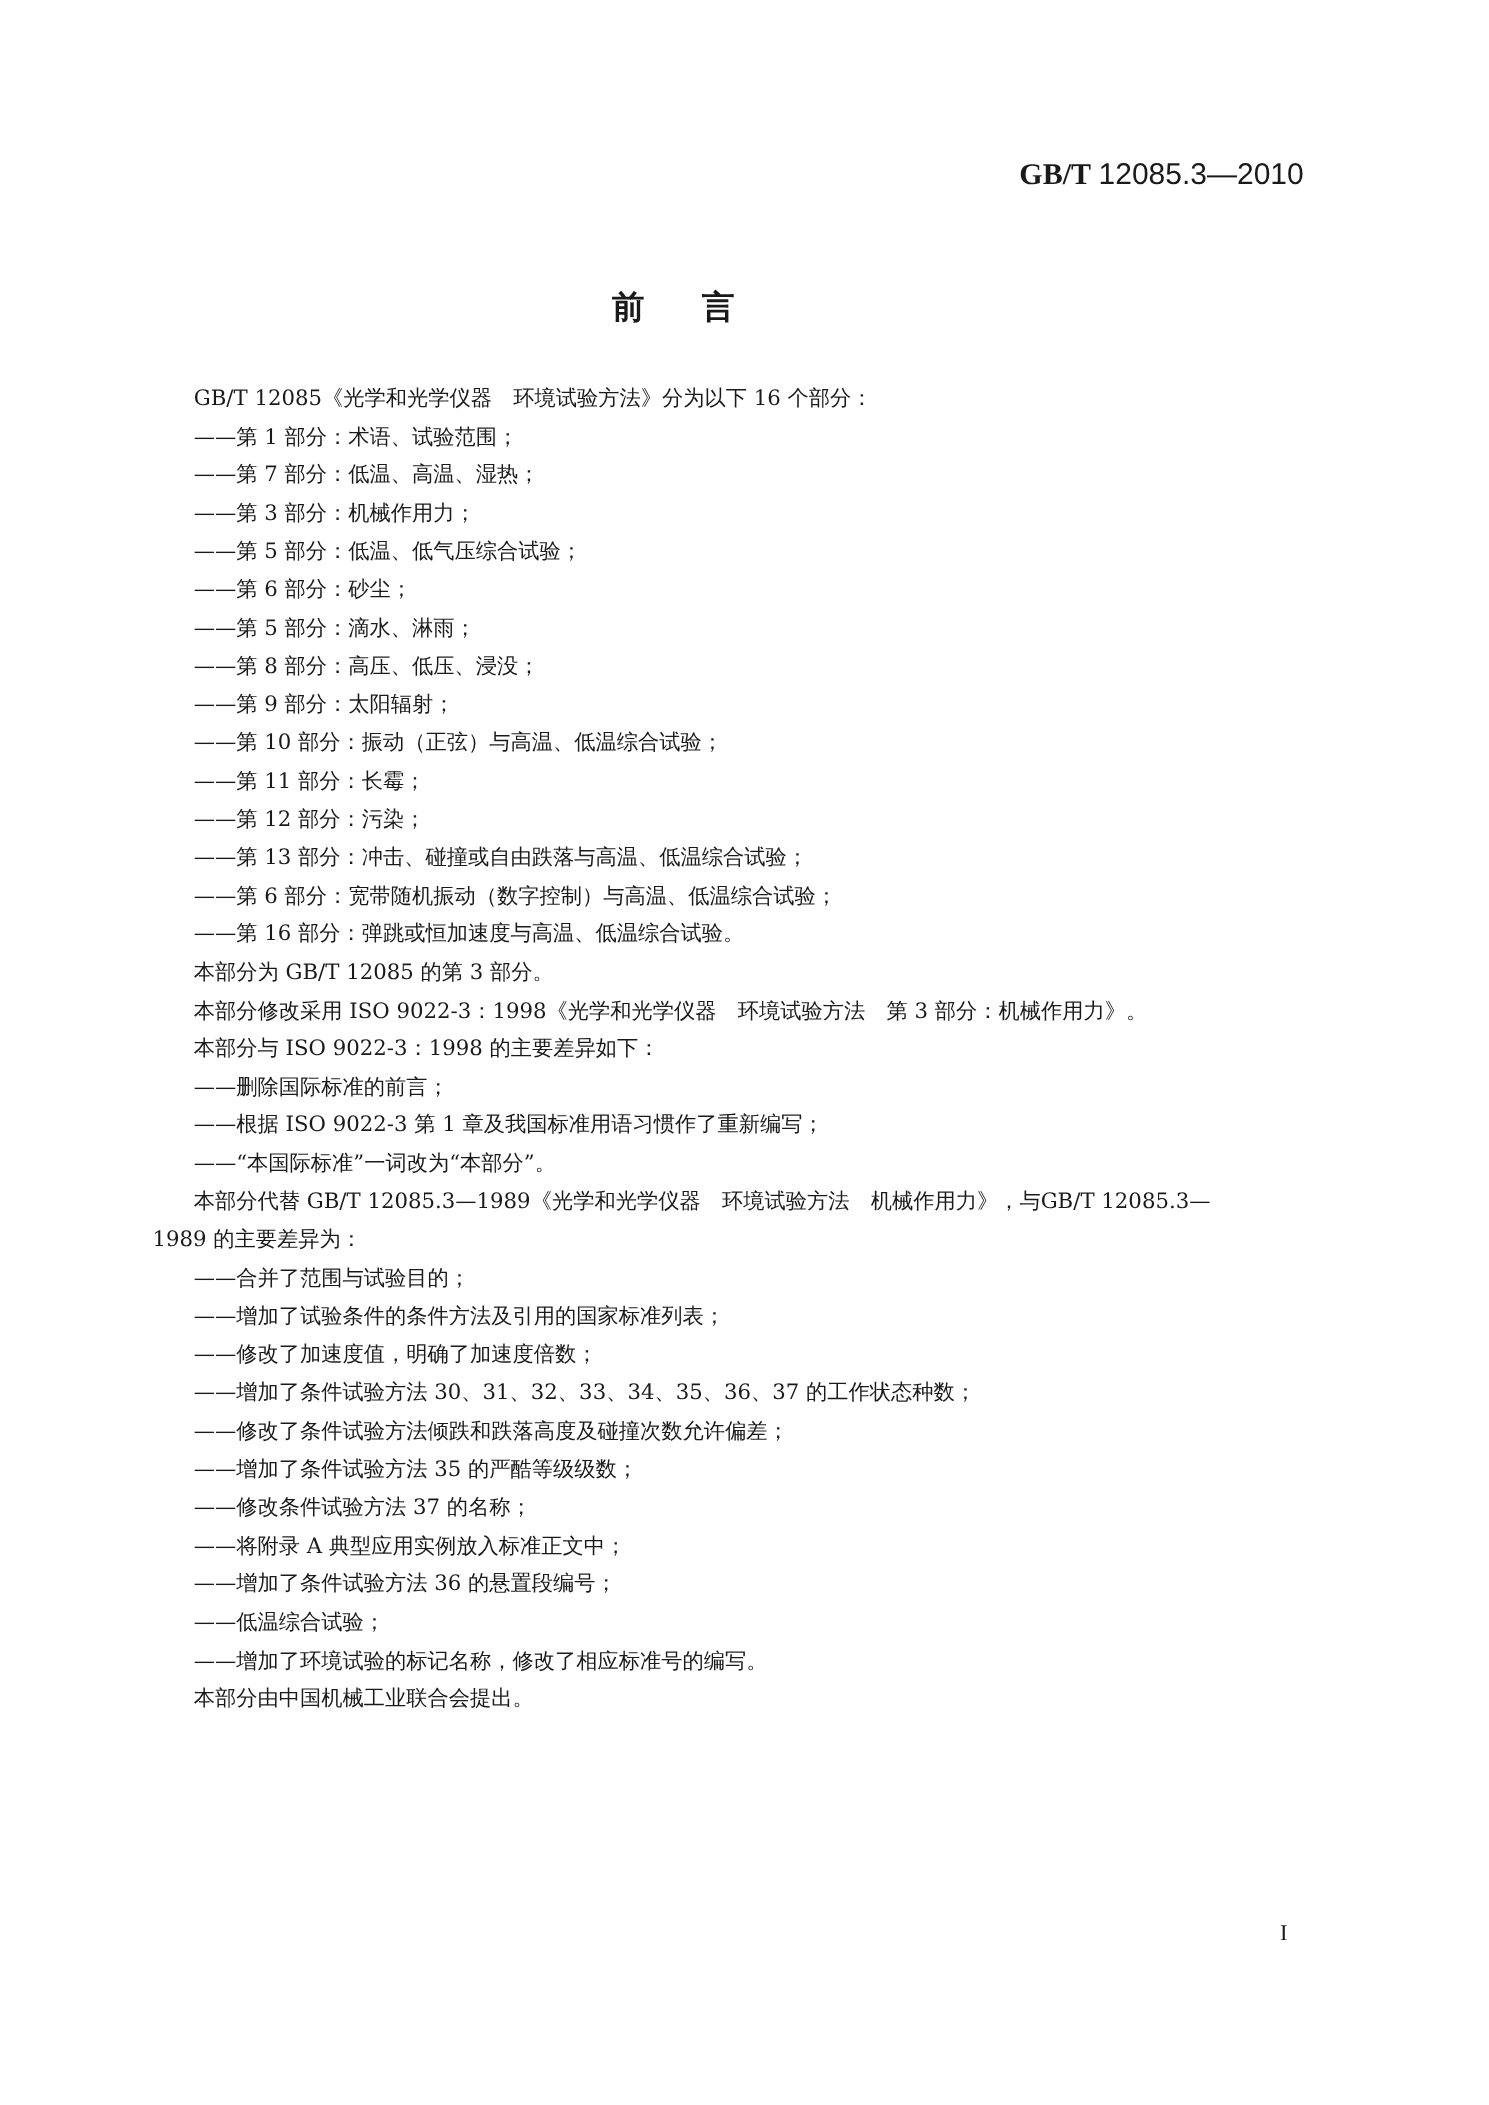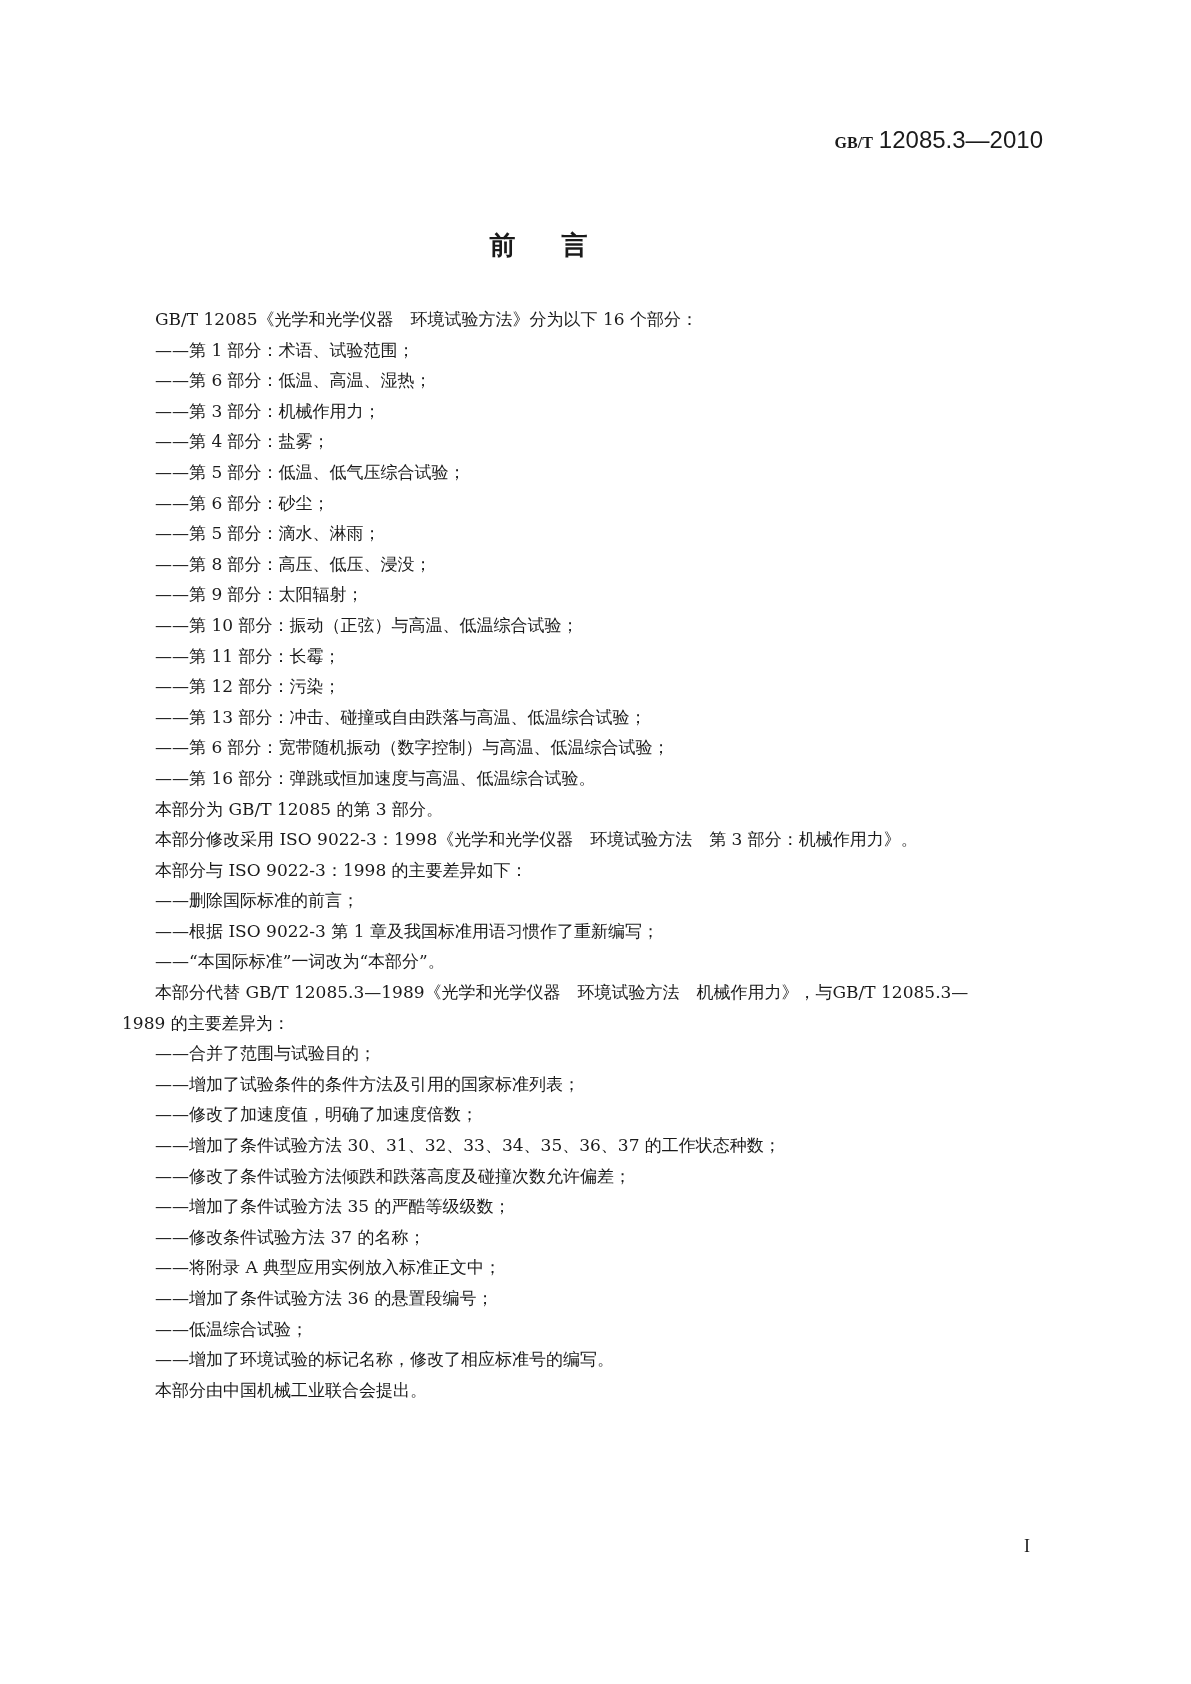--- a/index.html
+++ b/index.html
@@ -18,21 +18,21 @@
     .std-code {
       position: absolute;
       top: 126px;
       right: 148px;
       font-size: 17px;
       white-space: nowrap;
     }
     .std-code .prefix {
       font-family: "Liberation Serif", "DejaVu Serif", serif;
       font-weight: bold;
-      font-size: 16px;
+      font-size: 24px;
     }
     .std-code .num {
       font-family: "Liberation Sans", "DejaVu Sans", sans-serif;
       font-size: 24px;
       margin-left: 6px;
     }
     .title {
       position: absolute;
       top: 228px;
       left: 0;
@@ -81,23 +81,22 @@
   <span class="prefix">GB/T</span><span class="num">12085.3—2010</span>
 </div>
 
 <div class="title">前言</div>
 
 <div class="body-text">
   <div class="line para">GB/T 12085《光学和光学仪器　环境试验方法》分为以下 16 个部分：</div>
 
   <div>
     <div class="line item">——第 1 部分：术语、试验范围；</div>
-    <div class="line item">——第 6 部分：低温、高温、湿热；</div>
+    <div class="line item">——第 7 部分：低温、高温、湿热；</div>
     <div class="line item">——第 3 部分：机械作用力；</div>
-    <div class="line item">——第 4 部分：盐雾；</div>
     <div class="line item">——第 5 部分：低温、低气压综合试验；</div>
     <div class="line item">——第 6 部分：砂尘；</div>
     <div class="line item">——第 5 部分：滴水、淋雨；</div>
     <div class="line item">——第 8 部分：高压、低压、浸没；</div>
     <div class="line item">——第 9 部分：太阳辐射；</div>
     <div class="line item">——第 10 部分：振动（正弦）与高温、低温综合试验；</div>
     <div class="line item">——第 11 部分：长霉；</div>
     <div class="line item">——第 12 部分：污染；</div>
     <div class="line item">——第 13 部分：冲击、碰撞或自由跌落与高温、低温综合试验；</div>
     <div class="line item">——第 6 部分：宽带随机振动（数字控制）与高温、低温综合试验；</div>

